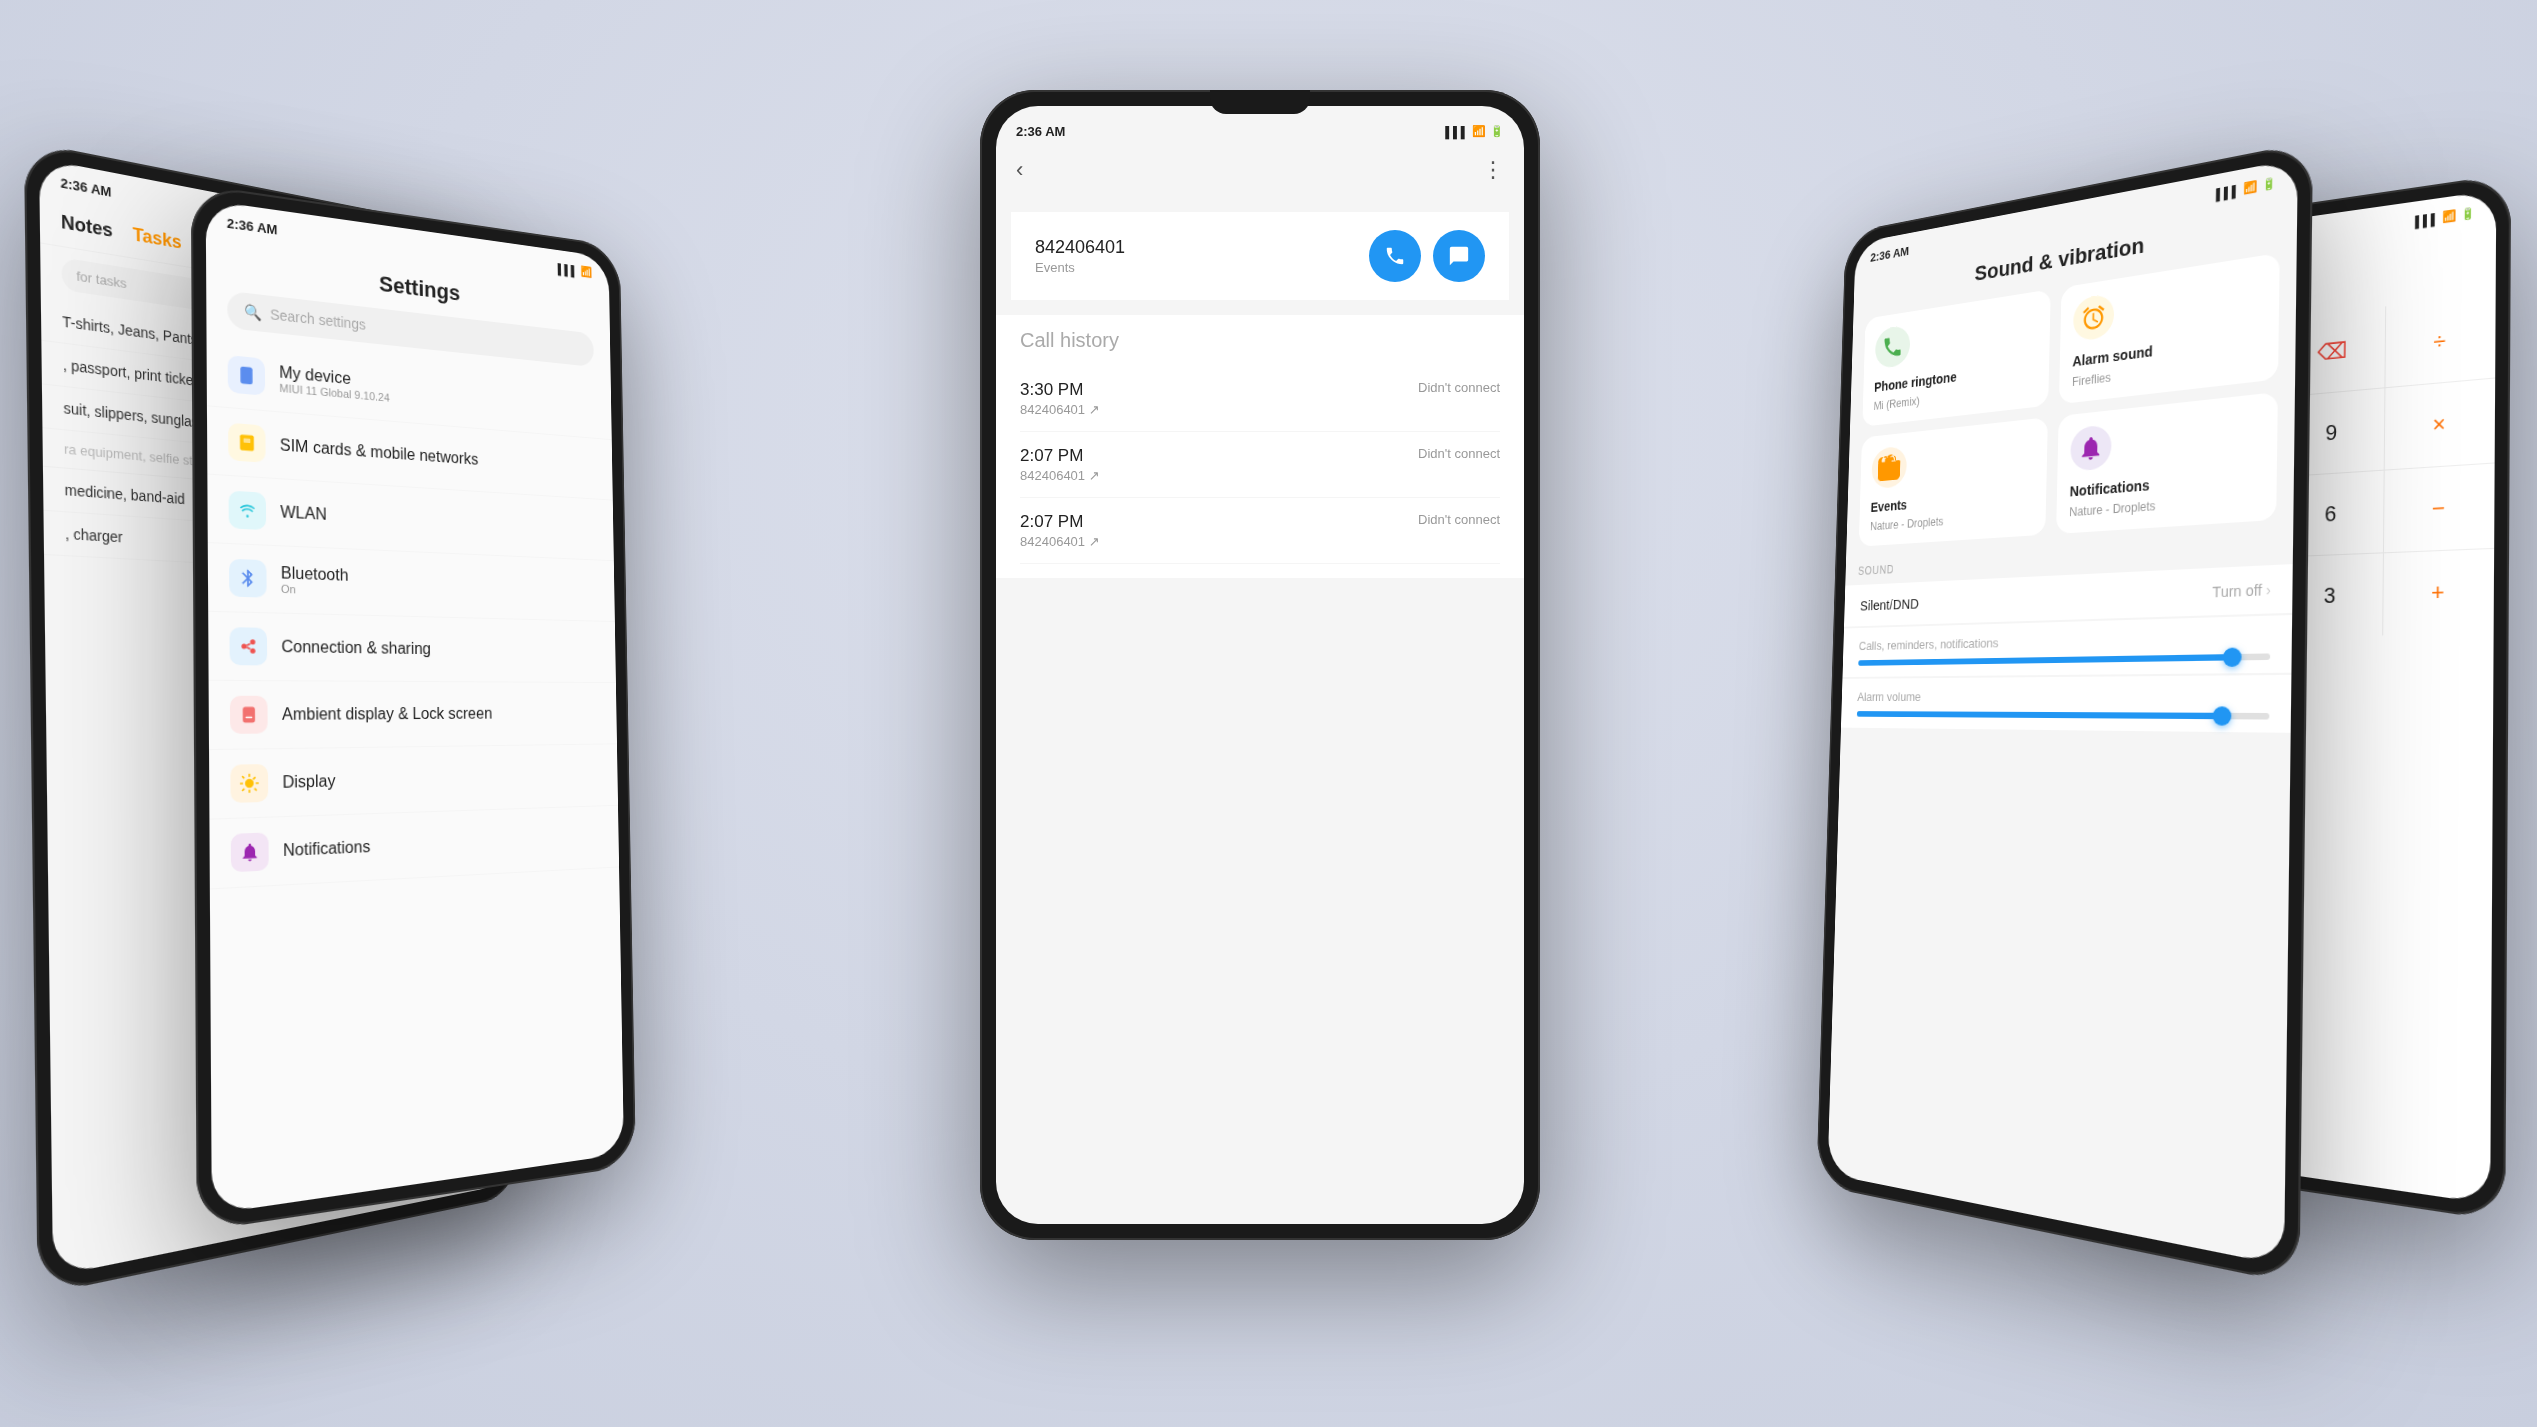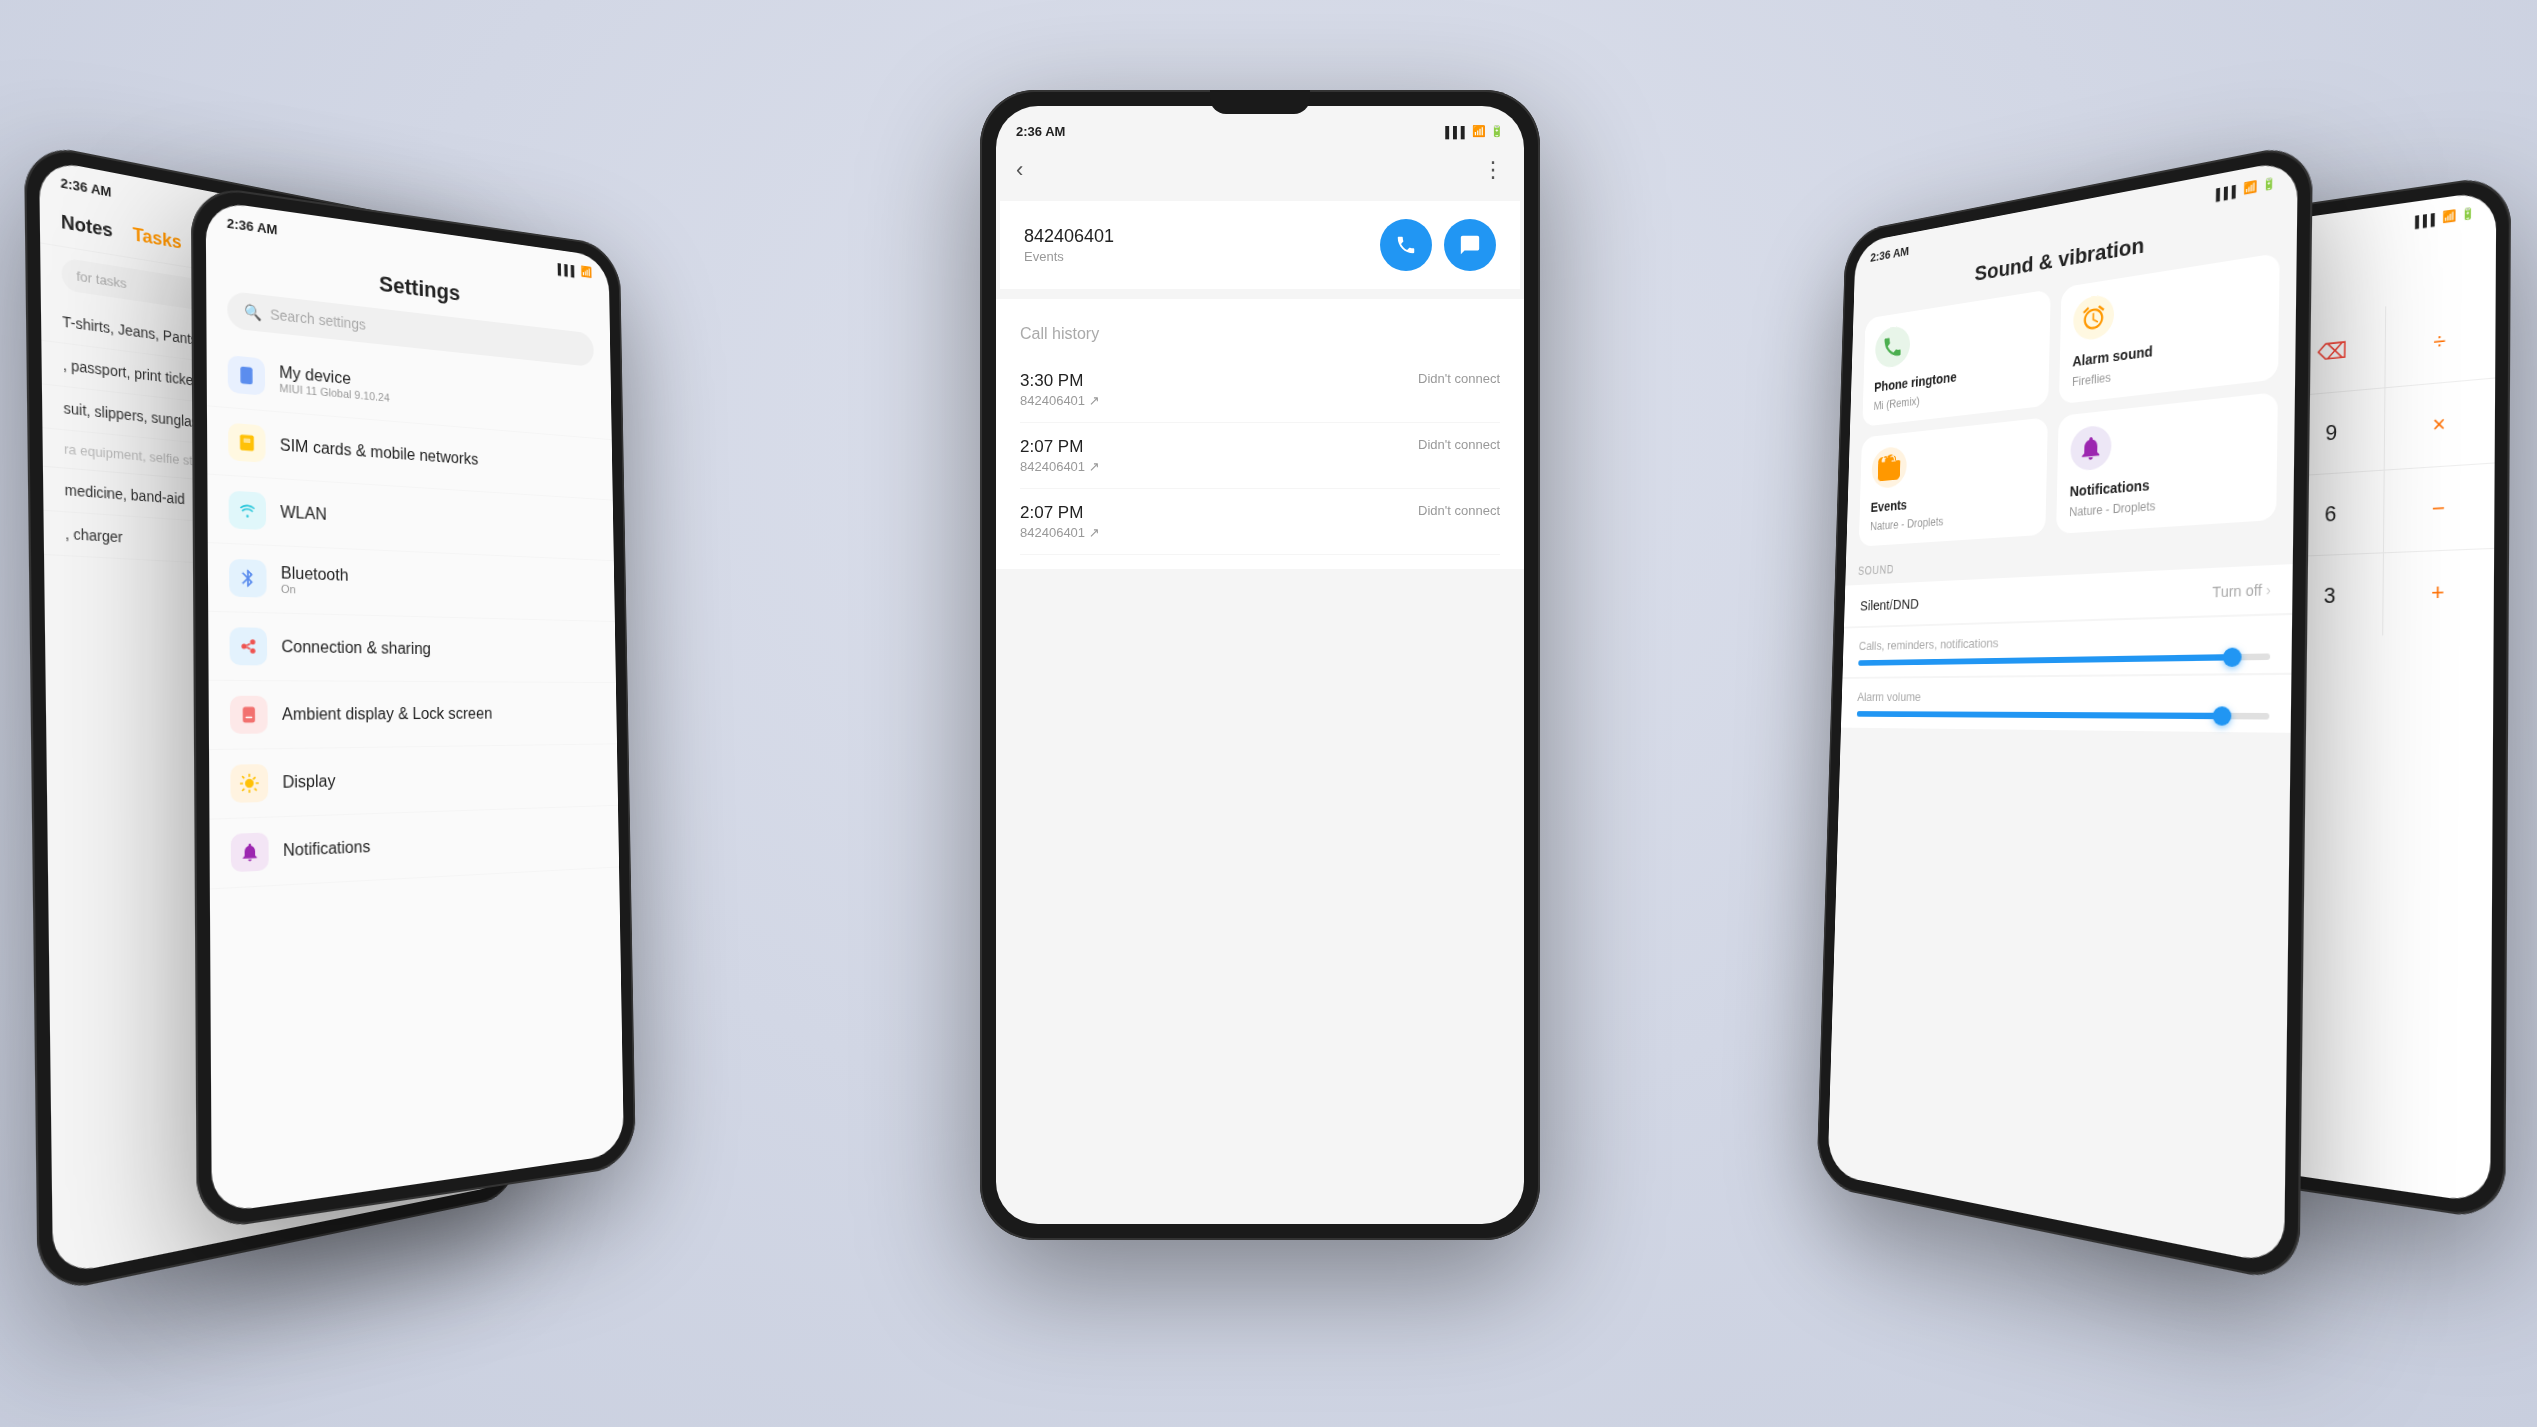--- a/index.html
+++ b/index.html
@@ -269,21 +269,21 @@
     .contact-heart {
       font-size: 22px;
       color: #e53935;
     }
     .contact-edit {
       font-size: 18px;
       color: #555;
     }
     .phone-number-section {
       background: #fff;
-      margin: 4px;
+      margin: 15px;
       padding: 18px 24px;
     }
     .phone-number-row {
       display: flex;
       align-items: center;
       justify-content: space-between;
     }
     .phone-number {
       font-size: 18px;
       font-weight: 500;
@@ -308,24 +308,23 @@
       font-size: 22px;
     }
     .btn-call { background: #2196f3; color: #fff; }
     .btn-msg { background: #2196f3; color: #fff; }
     .call-history-section {
       background: #fff;
       margin-top: 10px;
       padding: 14px 24px;
     }
     .call-history-title {
-      font-size: 16px;
+      font-size: 20px;
       color: #aaa;
       margin-bottom: 14px;
-      margin-top: 12px;
     }
     .call-entry {
       padding: 14px 0;
       border-bottom: 1px solid #f5f5f5;
     }
     .call-entry-row {
       display: flex;
       justify-content: space-between;
       align-items: flex-start;
     }

